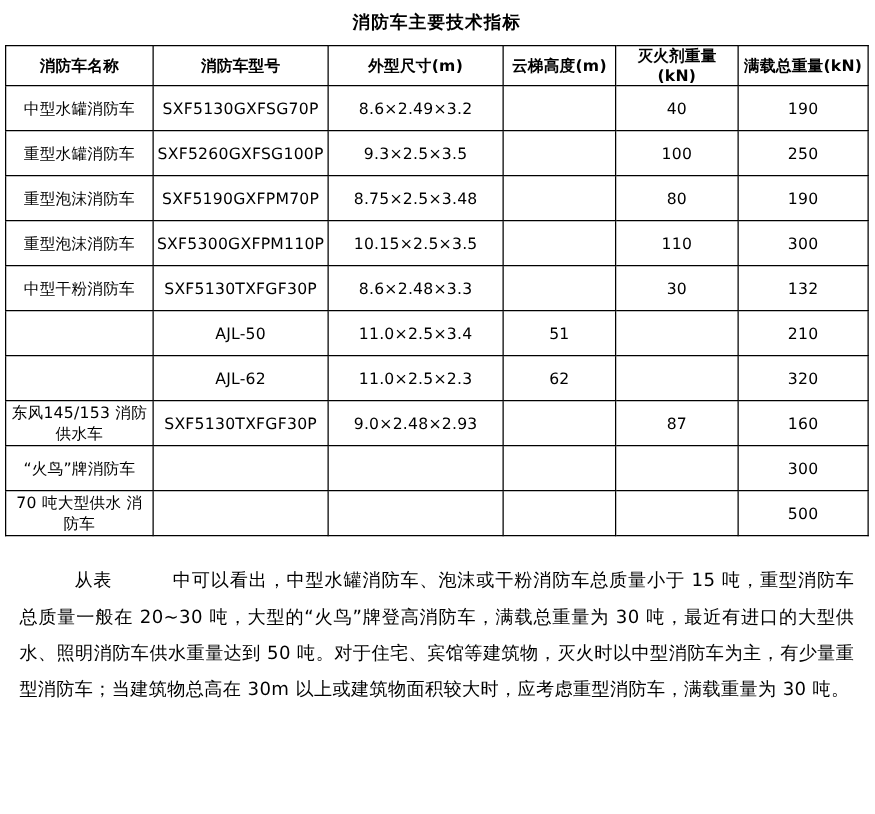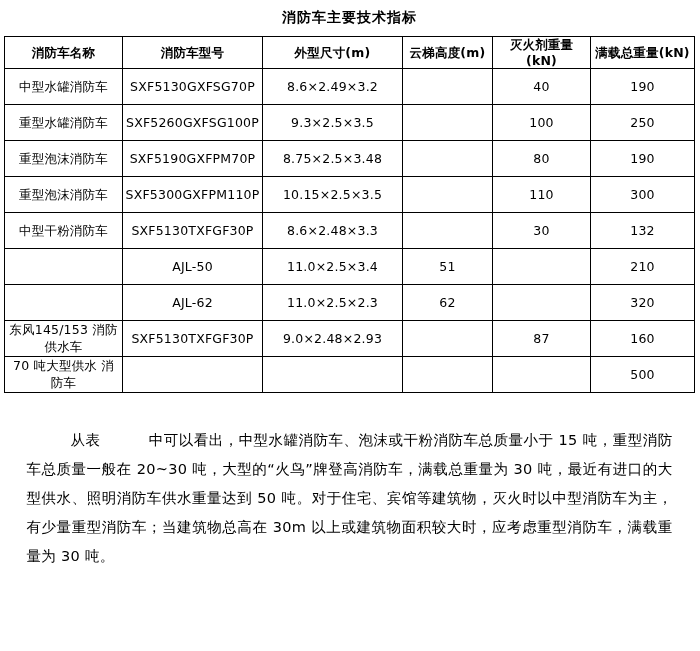--- a/index.html
+++ b/index.html
@@ -70,21 +70,21 @@
     margin: 0 auto;
     width: 668px;
     padding-top: 22px;
     font-size: 14.5px;
     line-height: 2.0;
     text-align: justify;
     text-justify: inter-ideograph;
     letter-spacing: 0.3px;
   }
   .body-text p {
-    margin: 11px;
+    margin: 0;
     text-indent: 0;
   }
   .indent-first {
     padding-left: 44px;
   }
   .gap {
     display: inline-block;
     width: 48px;
   }
 </style>
@@ -174,20 +174,28 @@
       <tr>
         <td class="name-cell two-line">东风145/153 消防
 供水车</td>
         <td class="model-cell">SXF5130TXFGF30P</td>
         <td>9.0×2.48×2.93</td>
         <td></td>
         <td>87</td>
         <td>160</td>
       </tr>
       <tr>
+        <td class="name-cell">“火鸟”牌消防车</td>
+        <td class="model-cell"></td>
+        <td></td>
+        <td></td>
+        <td></td>
+        <td>300</td>
+      </tr>
+      <tr>
         <td class="name-cell two-line">70 吨大型供水
 消防车</td>
         <td class="model-cell"></td>
         <td></td>
         <td></td>
         <td></td>
         <td>500</td>
       </tr>
     </tbody>
   </table>

